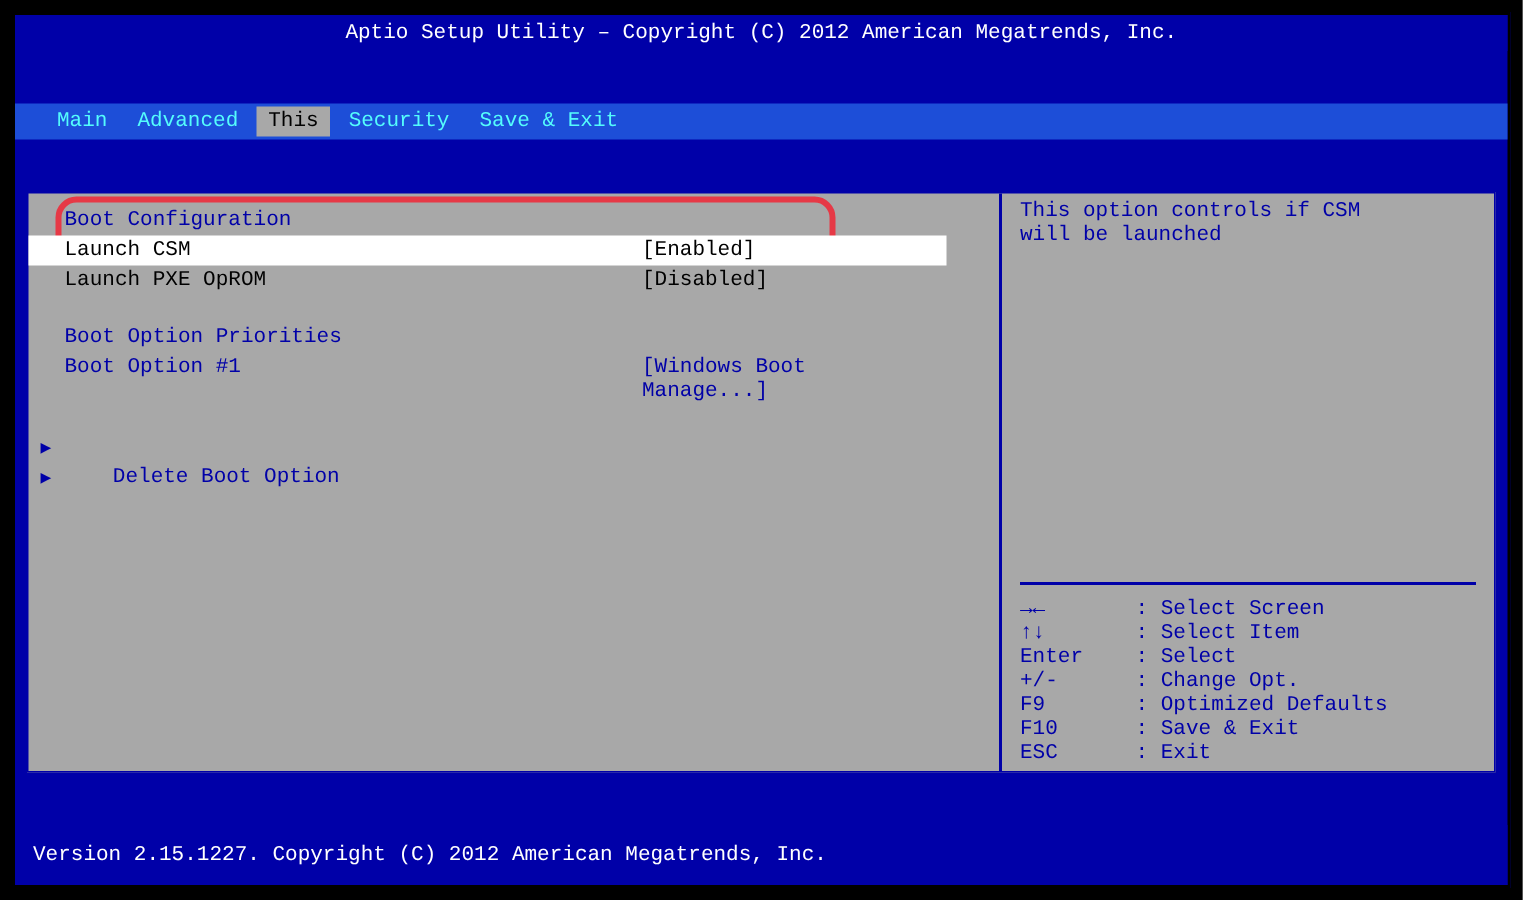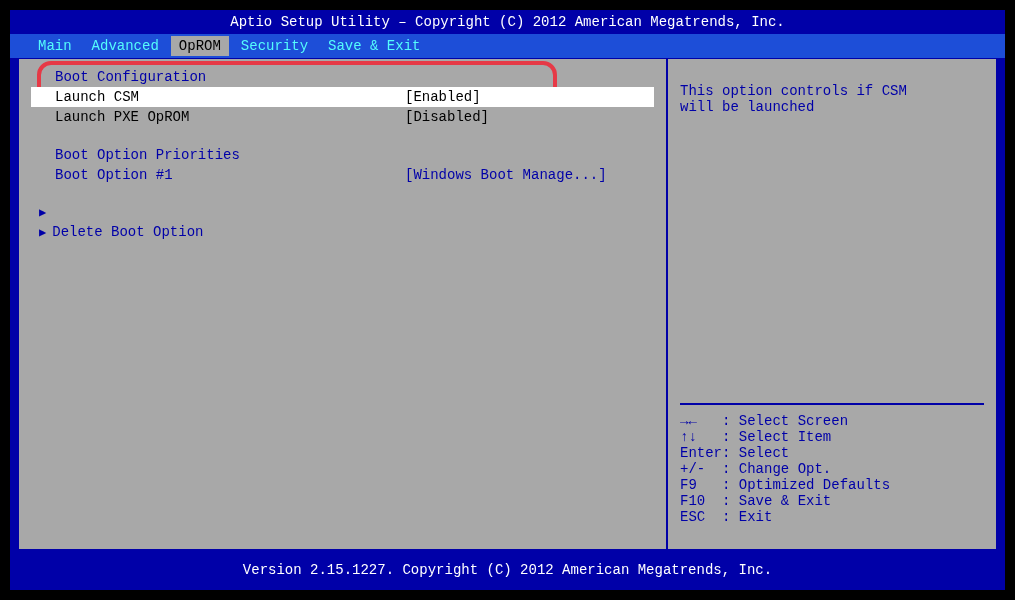--- a/index.html
+++ b/index.html
@@ -1,15 +1,15 @@
 <!DOCTYPE html>
 <html><head>
   <meta charset="utf-8">
   <style>
-    * { margin: 0; padding: 0; box-sizing: border-box; }
+    * { margin: 0; padding: 0; box-sizing: border-box; gap: 35px; }
     body {
       background: #000;
       font-family: 'Courier New', monospace;
       font-size: 14px;
       width: 1015px;
       height: 600px;
       overflow: hidden;
       padding: 8px;
     }
     .bios-container {
@@ -42,27 +42,27 @@
     }
     .content-area {
       flex: 1;
       background: #a8a8a8;
       display: flex;
       margin: 0 8px;
       border: 1px solid #0000a8;
     }
     .left-panel {
       flex: 1;
-      padding: 8px 12px;
+      padding: 8px 0;
       position: relative;
     }
     .right-panel {
       width: 330px;
       border-left: 2px solid #0000a8;
-      padding: 24px 12px;
+      padding: 4px 12px;
       display: flex;
       flex-direction: column;
       color: #0000a8;
     }
     .section-header {
       color: #0000a8;
       padding: 2px 24px;
     }
     .row {
       display: flex;
@@ -104,21 +104,21 @@
       border-top: 2px solid #0000a8;
       padding-top: 8px;
       color: #0000a8;
     }
     .key-line {
       display: flex;
       white-space: pre;
     }
     .footer {
       color: #fff;
-      text-align: center;
+      text-align: left;
       padding: 12px;
       background: #0000a8;
     }
     .red-highlight {
       position: absolute;
       border: 4px solid #e63946;
       border-radius: 14px;
       top: 2px;
       left: 18px;
       width: 520px;
@@ -128,21 +128,21 @@
     .spacer { height: 18px; }
   </style>
 </head>
 <body>
 
 <div class="bios-container">
   <div class="title-bar">Aptio Setup Utility – Copyright (C) 2012 American Megatrends, Inc.</div>
   <div class="menu-bar">
     <span class="menu-item">Main</span>
     <span class="menu-item">Advanced</span>
-    <span class="menu-item active">OpROM</span>
+    <span class="menu-item active">This</span>
     <span class="menu-item">Security</span>
     <span class="menu-item">Save &amp; Exit</span>
   </div>
   <div class="content-area">
     <div class="left-panel">
       <div class="red-highlight"></div>
       <div class="section-header">Boot Configuration</div>
       <div class="row highlighted">
         <div class="row-label">Launch CSM</div>
         <div class="row-value">[Enabled]</div>

